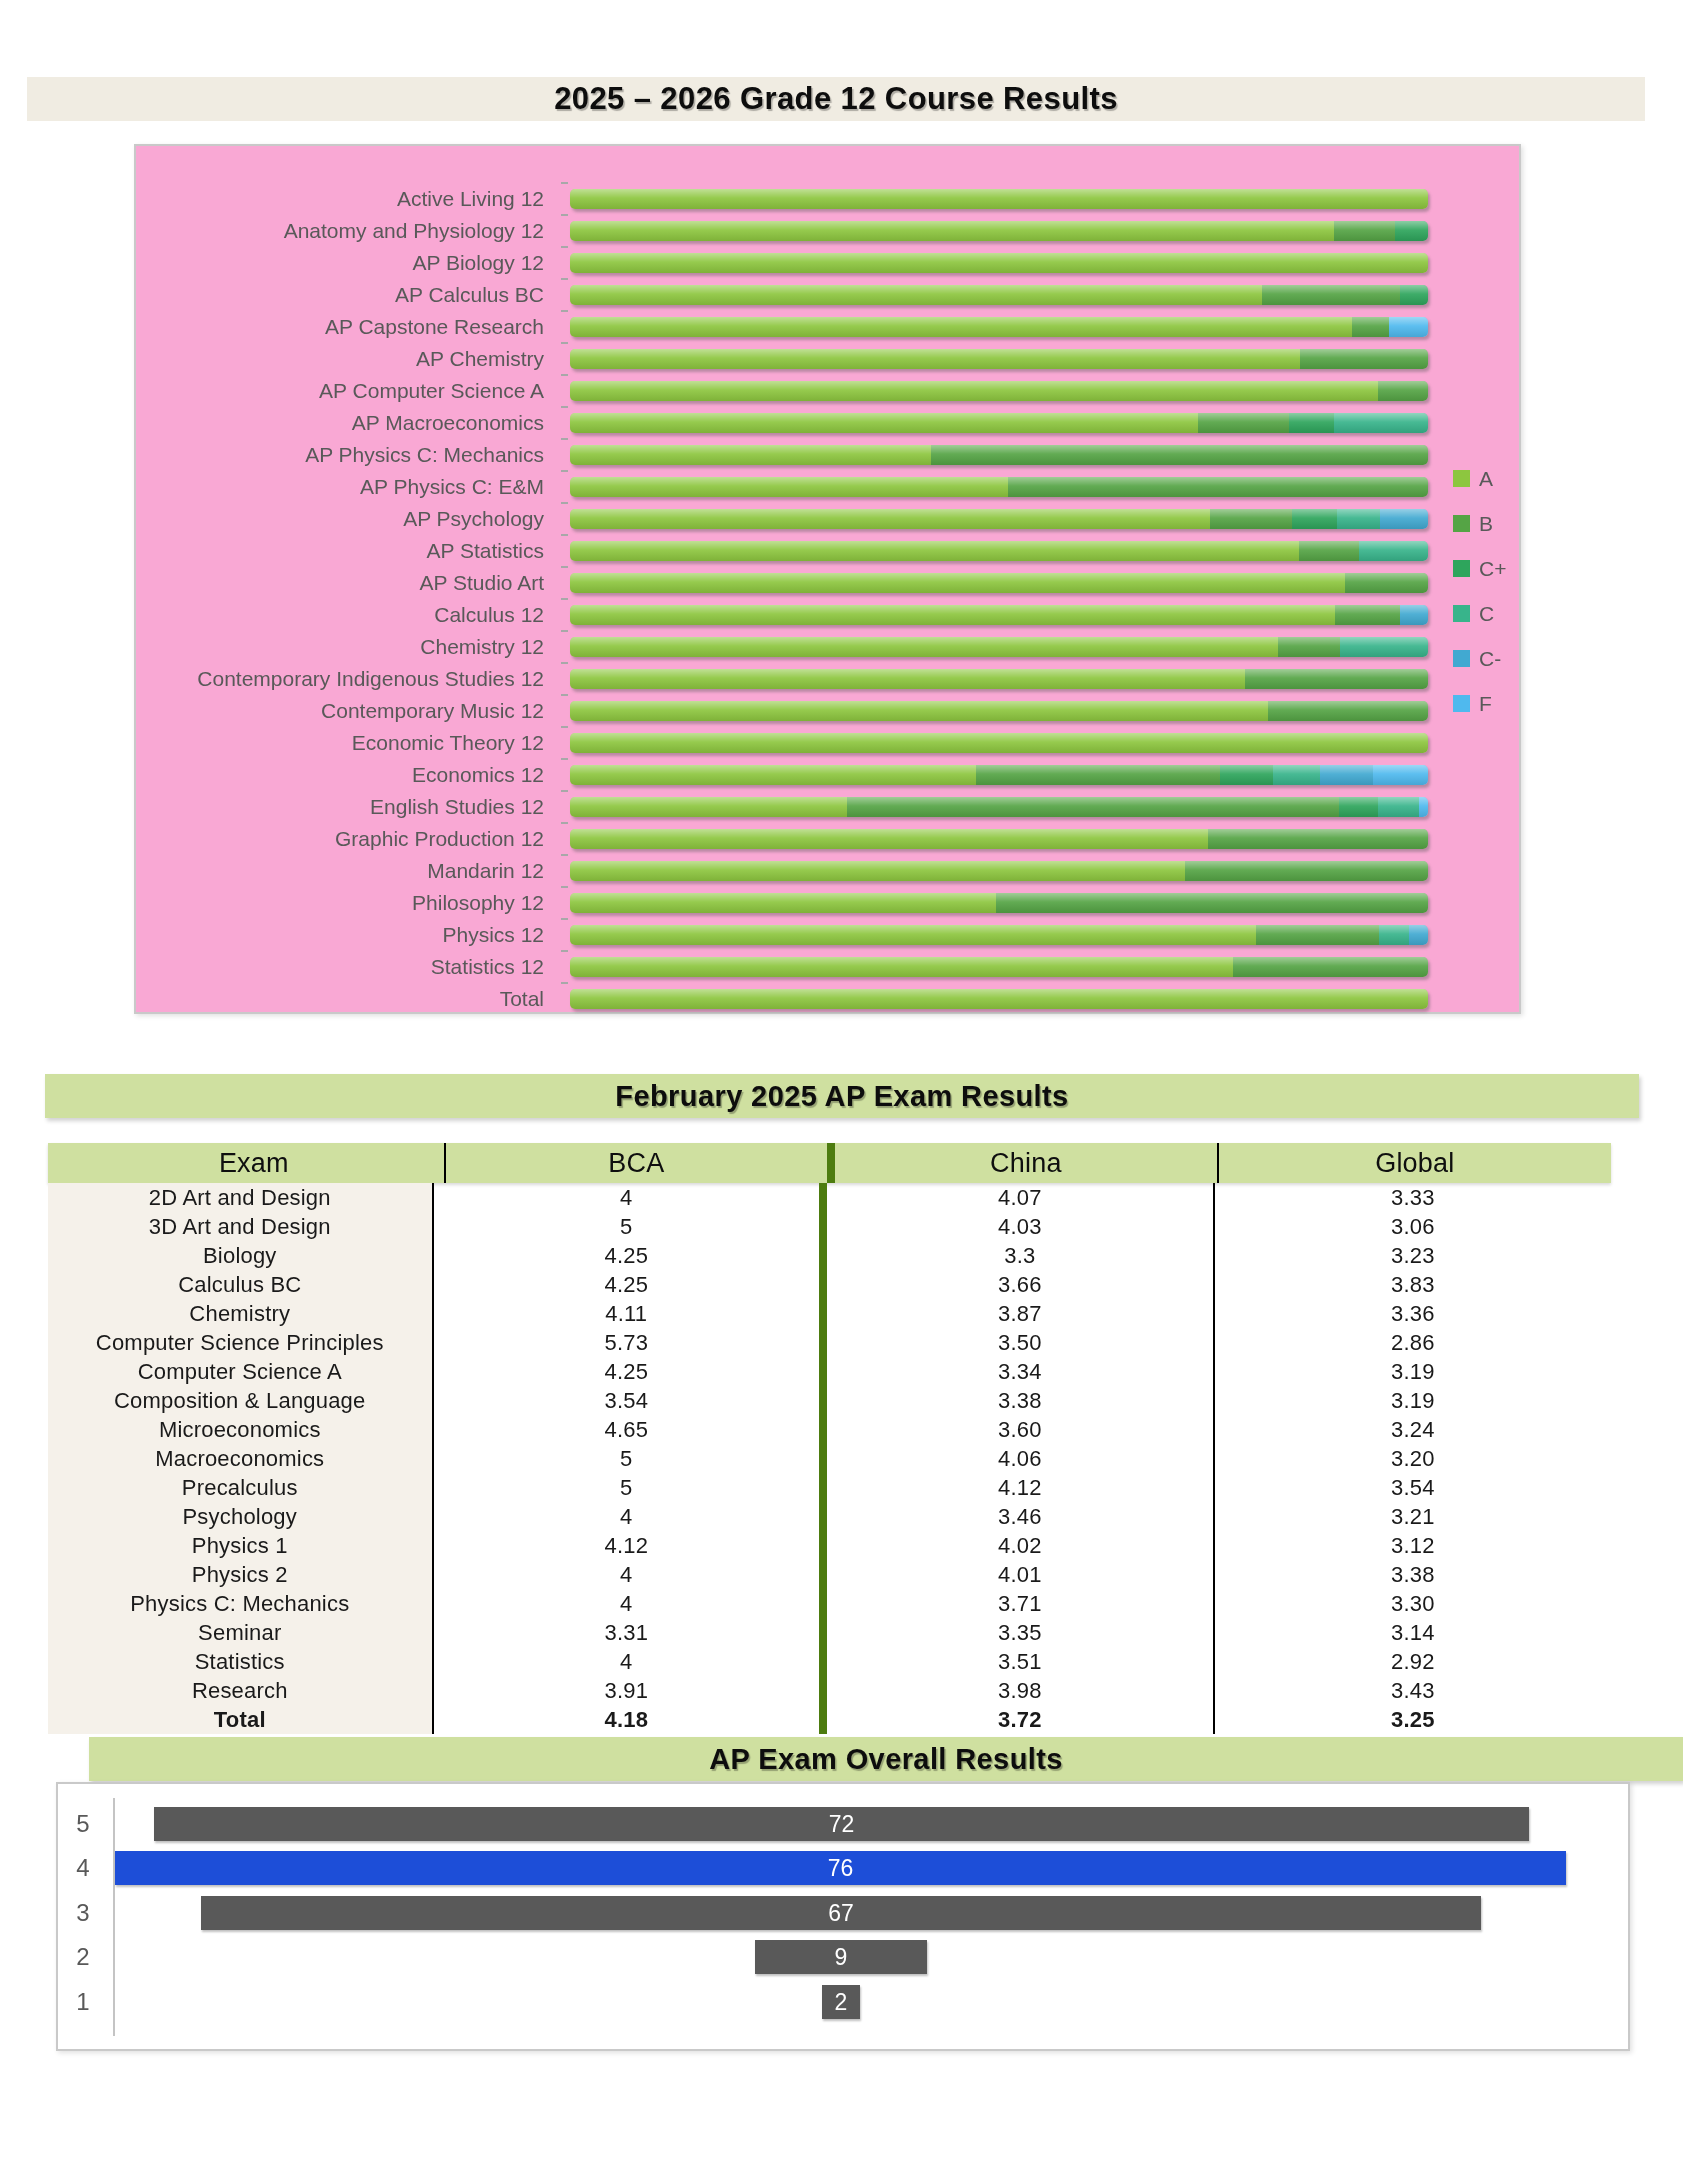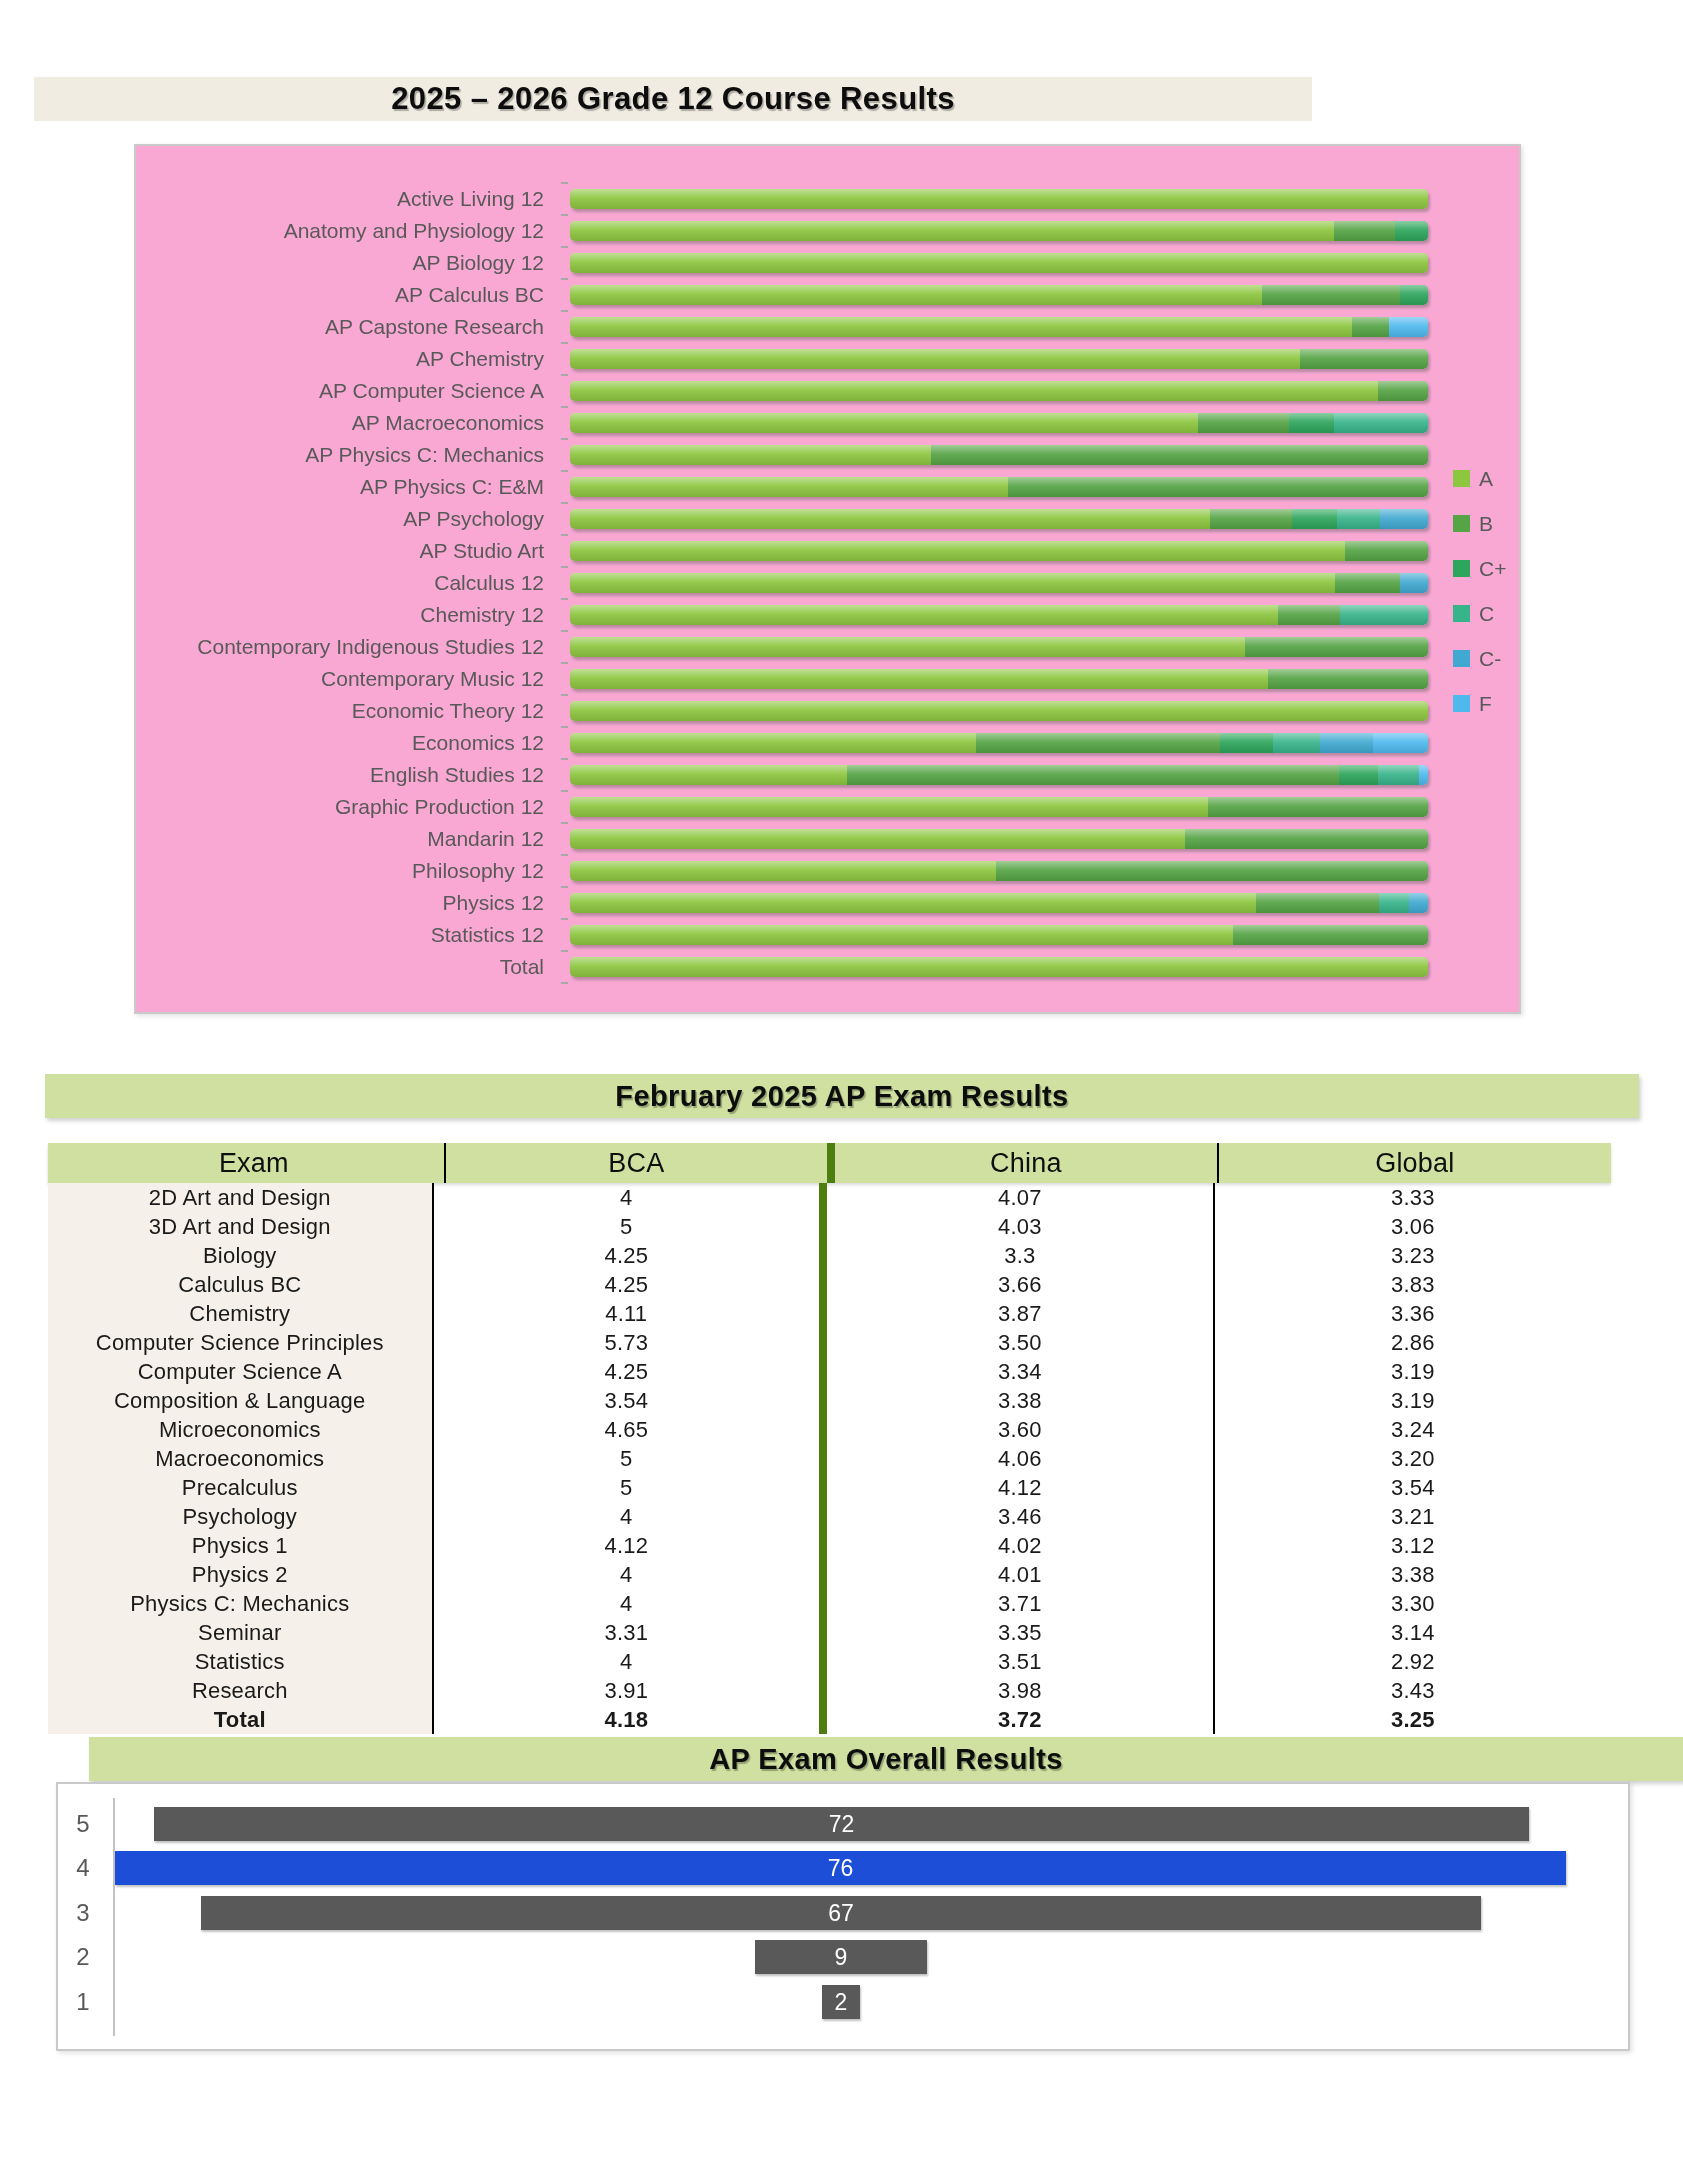--- a/index.html
+++ b/index.html
@@ -3,21 +3,21 @@
 <meta charset="utf-8">
 <style>
   html,body{margin:0;padding:0;background:#ffffff;}
   body{width:1683px;height:2178px;position:relative;font-family:"Liberation Sans",sans-serif;color:#1a1a1a;}
   .abs{position:absolute;}
 
   
   .band{left:45px;width:1594px;height:44px;background:#cfe0a0;display:flex;align-items:center;justify-content:center;
         font-weight:bold;font-size:29px;letter-spacing:0.4px;color:#0d0d0d;
         text-shadow:1.5px 1.5px 1px rgba(0,0,0,.28);box-shadow:2px 3px 4px rgba(0,0,0,.18);}
-  .title-band{left:34px;top:77px;width:1278px;height:44px;background:#f0ece2;display:flex;align-items:center;justify-content:center;
+  .title-band{left:27px;top:77px;width:1618px;height:44px;background:#f0ece2;display:flex;align-items:center;justify-content:center;
         font-weight:bold;font-size:31px;letter-spacing:0.4px;color:#0d0d0d;text-shadow:1.5px 1.5px 1px rgba(0,0,0,.28);}
 
   
   .chart1-box{left:134px;top:144px;width:1383px;height:866px;background:#f9a8d4;border:2px solid #c9c9c9;
               box-shadow:2px 2px 5px rgba(0,0,0,.12);}
   .g-rows{position:absolute;left:0;top:37px;width:100%;}
   .g-row{display:flex;align-items:center;height:32px;}
   .g-label{width:408px;text-align:right;padding-right:26px;font-size:21px;color:#595959;white-space:nowrap;}
   .g-bar{width:858px;height:20px;display:flex;border-radius:5px;overflow:hidden;
          box-shadow:2px 3px 3px rgba(90,90,90,.40);}
@@ -140,20 +140,28 @@
         <div class="g-label">AP Psychology</div>
         <div class="g-bar">
           <div class="seg" style="width: 74.6%; background-color: rgb(141, 198, 63);"></div>
           <div class="seg" style="width: 9.6%; background-color: rgb(85, 164, 69);"></div>
           <div class="seg" style="width: 5.2%; background-color: rgb(46, 165, 92);"></div>
           <div class="seg" style="width: 5%; background-color: rgb(56, 180, 139);"></div>
           <div class="seg" style="width: 5.6%; background-color: rgb(65, 169, 209);"></div>
         </div>
       </div>
       <div class="g-row">
+        <div class="g-label">AP Statistics</div>
+        <div class="g-bar">
+          <div class="seg" style="width: 85%; background-color: rgb(141, 198, 63);"></div>
+          <div class="seg" style="width: 7%; background-color: rgb(85, 164, 69);"></div>
+          <div class="seg" style="width: 8%; background-color: rgb(56, 180, 139);"></div>
+        </div>
+      </div>
+      <div class="g-row">
         <div class="g-label">AP Studio Art</div>
         <div class="g-bar">
           <div class="seg" style="width: 90.3%; background-color: rgb(141, 198, 63);"></div>
           <div class="seg" style="width: 9.7%; background-color: rgb(85, 164, 69);"></div>
         </div>
       </div>
       <div class="g-row">
         <div class="g-label">Calculus 12</div>
         <div class="g-bar">
           <div class="seg" style="width: 89.2%; background-color: rgb(141, 198, 63);"></div>

